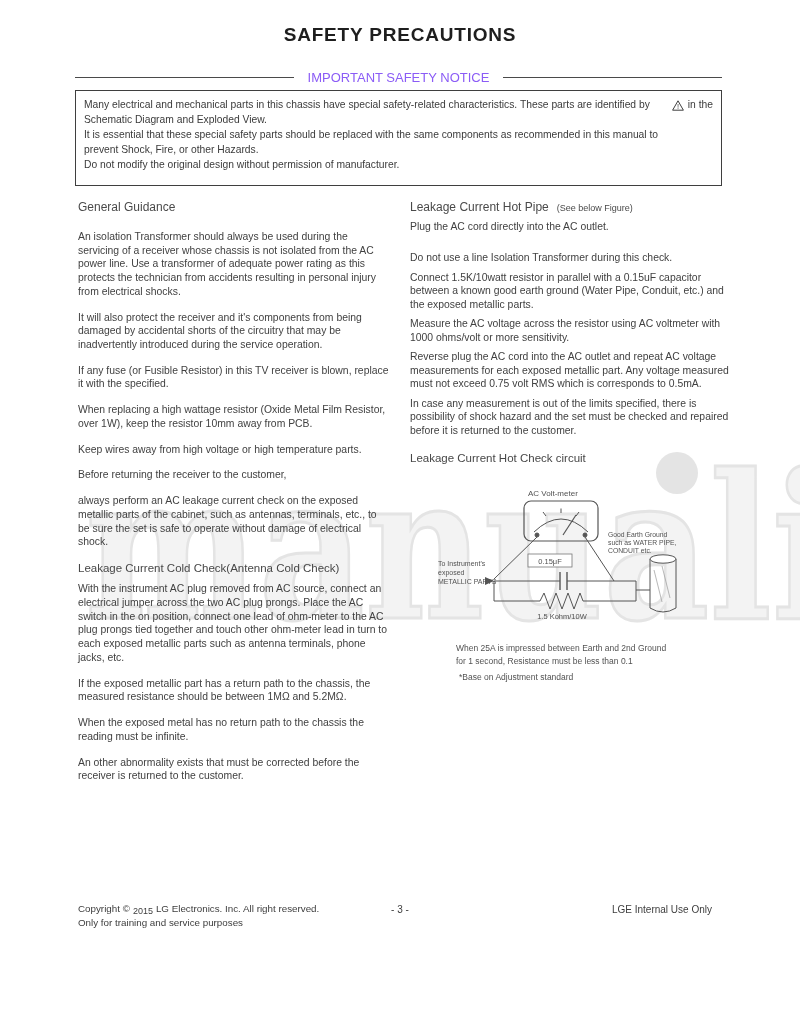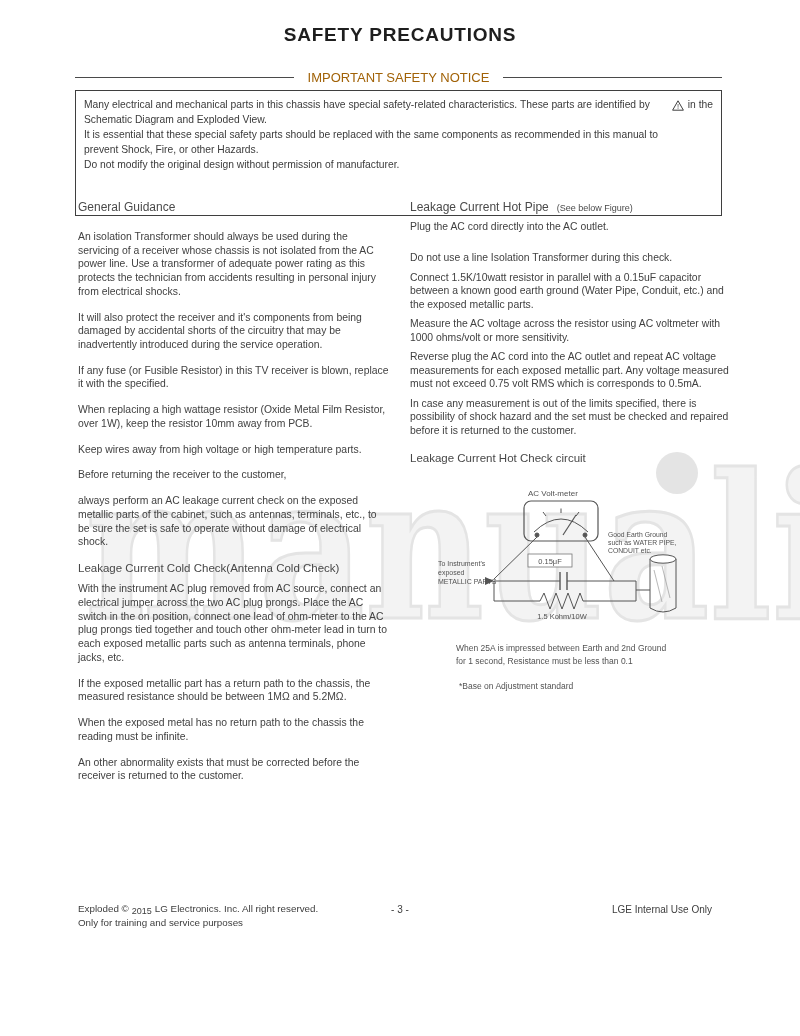--- a/index.html
+++ b/index.html
@@ -27,25 +27,25 @@
   
   .title {
     position:absolute; top:24px; left:0; width:800px; text-align:center;
     font-size:19px; font-weight:bold; letter-spacing:0.8px; color:#1e1e1e;
   }
   .subtitle-row {
     position:absolute; top:70px; left:75px; width:647px;
     display:flex; align-items:center;
   }
   .subtitle-row .rule { flex:1; border-top:1.5px solid #4a4a4a; height:0; }
-  .subtitle { font-size:13px; color:#a16207; padding:0 14px; white-space:nowrap; }
+  .subtitle { font-size:13px; color:#8b5cf6; padding:0 14px; white-space:nowrap; }
 
   
   .notice-box {
-    position:absolute; top:90px; left:75px; width:647px; height:126px;
+    position:absolute; top:90px; left:75px; width:647px; height:96px;
     border:1.2px solid #3f3f3f; padding:7px 8px;
     font-size:10.3px; line-height:1.45; color:#3b3b3b;
   }
   .notice-line1 { display:flex; justify-content:space-between; align-items:center; }
   .notice-right { display:inline-flex; align-items:center; gap:4px; white-space:nowrap; }
   .notice-p2 { width:592px; }
 
   
   .col { position:absolute; top:200px; font-size:10.4px; color:#414141; }
   .col.left  { left:78px;  width:313px; line-height:1.32; }
@@ -56,21 +56,21 @@
   .col-heading { font-size:12px; color:#4a4a4a; margin-bottom:14px; }
   .heading-row { display:flex; align-items:baseline; gap:8px; margin-bottom:4px; }
   .heading-row .col-heading { margin-bottom:0; }
   .heading-note { font-size:9px; color:#4a4a4a; }
   .sub-heading { font-size:11.5px; color:#474747; margin:4px 0 6px; }
   .sub-heading.circuit { margin-top:14px; margin-bottom:20px; }
 
   
   svg.circuit { display:block; margin:6px 0 0 26px; }
   .diagram-notes { margin:8px 0 0 46px; font-size:8.5px; line-height:1.5; color:#525252; }
-  .diagram-notes .note3 { margin-top:12px; margin-left:3px; }
+  .diagram-notes .note3 { margin-top:3px; margin-left:3px; }
 
   
   .footer-left {
     position:absolute; left:78px; top:902px; font-size:9.8px;
     line-height:1.45; color:#3d3d3d;
   }
   .footer-left .year { font-size:9px; position:relative; top:1.5px; margin:0 3px; }
   .footer-page {
     position:absolute; left:0; top:904px; width:800px; text-align:center;
     font-size:10px; color:#3d3d3d;
@@ -200,21 +200,21 @@
 
       <div class="diagram-notes">
         <div>When 25A is impressed between Earth and 2nd Ground</div>
         <div>for 1 second, Resistance must be less than 0.1</div>
         <div class="note3">*Base on Adjustment standard</div>
       </div>
     </div>
 
     <div class="footer-left">
       <div>
-        <span>Exploded ©</span><span class="year">2015</span><span>LG Electronics. Inc. All right reserved.</span>
+        <span>Copyright ©</span><span class="year">2015</span><span>LG Electronics. Inc. All right reserved.</span>
       </div>
       <div>Only for training and service purposes</div>
     </div>
     <div class="footer-page">- 3 -</div>
     <div class="footer-right">LGE Internal Use Only</div>
 
   </div>
 </div>
 
 </body></html>

